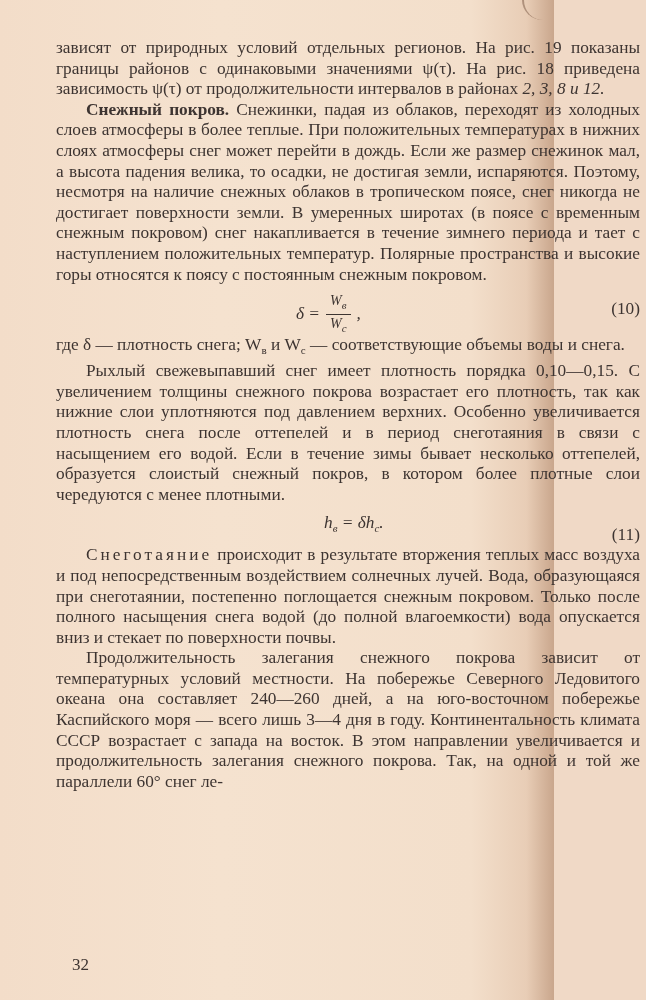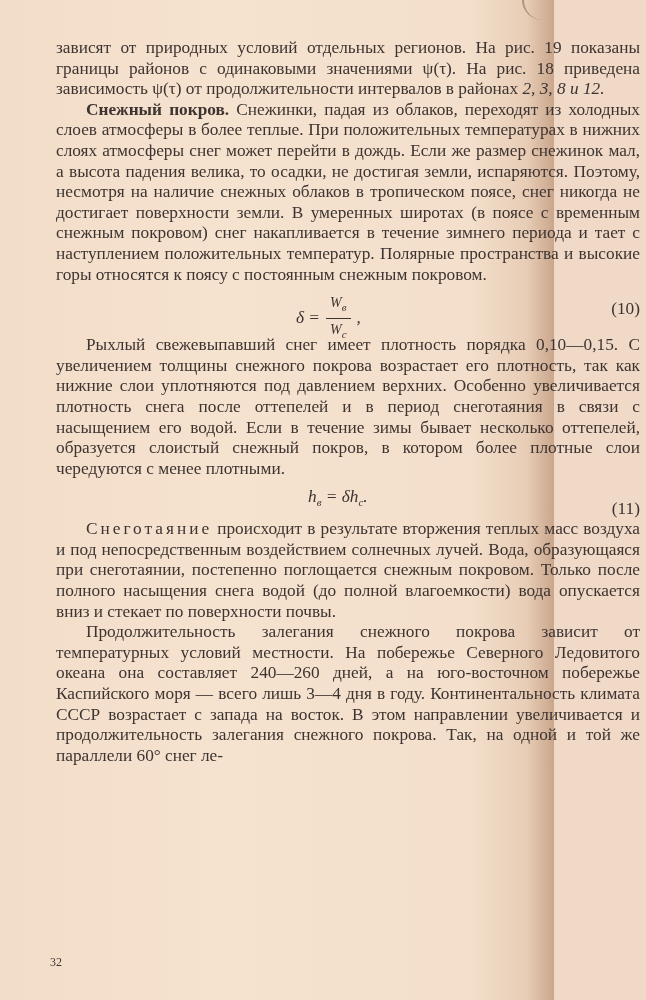--- a/index.html
+++ b/index.html
@@ -27,31 +27,31 @@
   .bold { font-weight: bold; }
   .spaced { letter-spacing: 3px; }
   .it { font-style: italic; }
   .formula {
     position: relative; height: 44px; margin: 2px 0 4px 0;
   }
   .formula .expr {
     position: absolute; left: 240px; top: 6px; font-style: italic;
     display: flex; align-items: center; gap: 6px;
   }
-  .frac { display: inline-flex; flex-direction: column; align-items: center; font-size: 14px; line-height: 20px; }
+  .frac { display: inline-flex; flex-direction: column; align-items: center; font-size: 14px; line-height: 15px; }
   .frac .num { border-bottom: 1px solid #3d3431; padding: 0 4px 1px 4px; }
   .frac .den { padding: 1px 4px 0 4px; }
   .formula .eqno { position: absolute; right: 0; top: 12px; font-style: normal; margin-left: 13px; }
   .formula2 { height: 34px; }
-  .formula2 .expr { left: 252px; top: 6px; }
+  .formula2 .expr { left: 268px; top: 6px; }
   .formula2 .eqno { top: 18px; }
   sub { font-size: 11px; }
   .pagenum {
-    position: absolute; left: 50px; top: 955px;
-    font-family: "Liberation Serif", serif; font-size: 12px; color: #3d3431;
+    position: absolute; left: 72px; top: 955px;
+    font-family: "Liberation Serif", serif; font-size: 17px; color: #3d3431;
   }
 </style>
 </head>
 <body>
 
 <div class="page">
   <div class="corner"></div>
 
   <div class="text">
 
@@ -65,20 +65,21 @@
         <span>δ =</span>
         <span class="frac">
           <span class="num"><span>W</span><sub>в</sub></span>
           <span class="den"><span>W</span><sub>с</sub></span>
         </span>
         <span>,</span>
       </span>
       <span class="eqno">(10)</span>
     </div>
 
+    <p><span>где δ — плотность снега; W</span><sub>в</sub><span> и W</span><sub>с</sub><span> — соответствующие объемы воды и снега.</span></p>
 
     <p class="indent"><span>Рыхлый свежевыпавший снег имеет плотность порядка 0,10—0,15. С увеличением толщины снежного покрова возрастает его плотность, так как нижние слои уплотняются под давлением верхних. Особенно увеличивается плотность снега после оттепелей и в период снеготаяния в связи с насыщением его водой. Если в течение зимы бывает несколько оттепелей, образуется слоистый снежный покров, в котором более плотные слои чередуются с менее плотными.</span></p>
 
 
     <div class="formula formula2">
       <span class="expr">
         <span><span>h</span><sub>в</sub><span> = δh</span><sub>с</sub><span>.</span></span>
       </span>
       <span class="eqno">(11)</span>
     </div>

